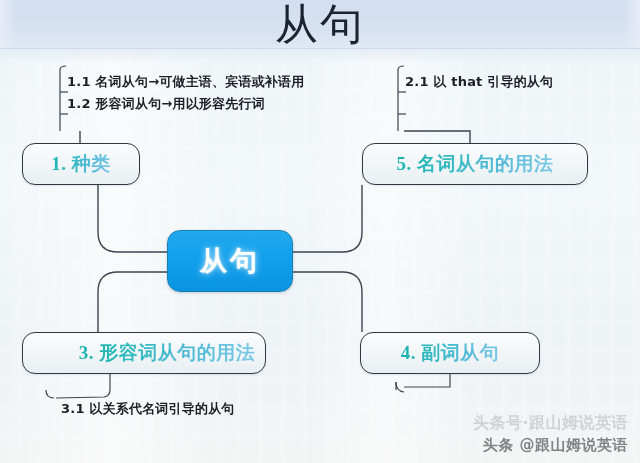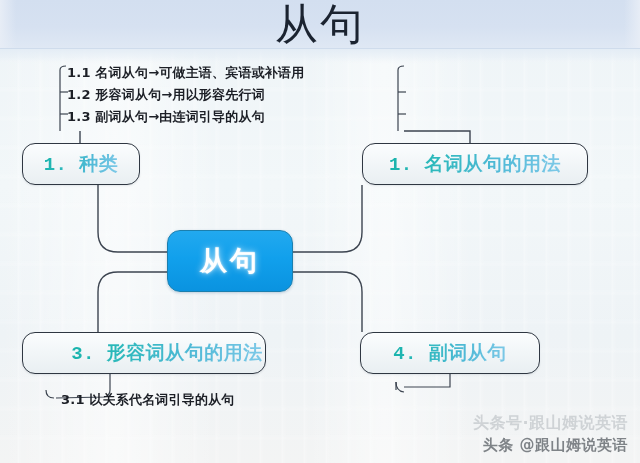--- a/index.html
+++ b/index.html
@@ -108,21 +108,21 @@
     border: 1.4px solid #2f3742;
     border-radius: 13px;
     background: linear-gradient(180deg, #fbfdfe 0%, #f2f6f8 48%, #e9eff2 100%);
     display: flex;
     align-items: center;
     justify-content: center;
     z-index: 5;
     box-shadow: 0 1px 2px rgba(40,60,80,0.10);
   }
   .node-label {
-    font-family: Liberation Mono, monospace;
+    font-family: Liberation Serif, serif;
     font-weight: bold;
     font-size: 19px;
     white-space: nowrap;
     background-image: linear-gradient(100deg, #17b3ab 0%, #2fb9bd 28%, #4fb9d6 62%, #7fc9e8 100%);
     -webkit-background-clip: text;
     background-clip: text;
     color: #33b4c4;
     -webkit-text-fill-color: transparent;
     letter-spacing: 0.5px;
   }
@@ -152,20 +152,21 @@
     font-size: 27px;
     color: #ffffff;
     letter-spacing: 3px;
     text-shadow: 0 0 7px rgba(255,255,255,0.85), 0 0 2px rgba(255,255,255,0.9);
   }
 
   
   .sub-group {
     position: absolute;
     z-index: 5;
+    margin-top: 9px;
   }
   .sub-item {
     font-family: "DejaVu Sans", "Liberation Sans", sans-serif;
     font-weight: bold;
     font-size: 13px;
     line-height: 22px;
     color: #1c1f26;
     white-space: nowrap;
     letter-spacing: 0.2px;
   }
@@ -242,37 +243,37 @@
     <path d="M46,390 Q46,398 54,398" class="thin"></path>
 
     <path d="M450,374 L450,387 L404,387" class="thin"></path>
     <path d="M396,382 Q396,391 404,392" class="thin"></path>
     <path d="M396,382 L396,390" class="thin"></path>
   </svg>
 
   <div id="sub-1" class="sub-group">
     <div class="sub-item">1.1 名词从句→可做主语、宾语或补语用</div>
     <div class="sub-item">1.2 形容词从句→用以形容先行词</div>
-    <div class="sub-item">1.3 副词从句→由连词引导的从句</div>
   </div>
 
   <div id="sub-2" class="sub-group">
+    <div class="sub-item">2.1 以 that 引导的从句</div>
   </div>
 
   <div id="sub-3" class="sub-group">
     <div class="sub-item">3.1 以关系代名词引导的从句</div>
   </div>
 
 
   <div id="node-1" class="node">
     <span class="node-label">1. 种类</span>
   </div>
 
   <div id="node-2" class="node">
-    <span class="node-label">1. 名词从句的用法</span>
+    <span class="node-label">5. 名词从句的用法</span>
   </div>
 
   <div id="node-3" class="node">
     <span class="node-label">3. 形容词从句的用法</span>
   </div>
 
   <div id="node-4" class="node">
     <span class="node-label">4. 副词从句</span>
   </div>
 

